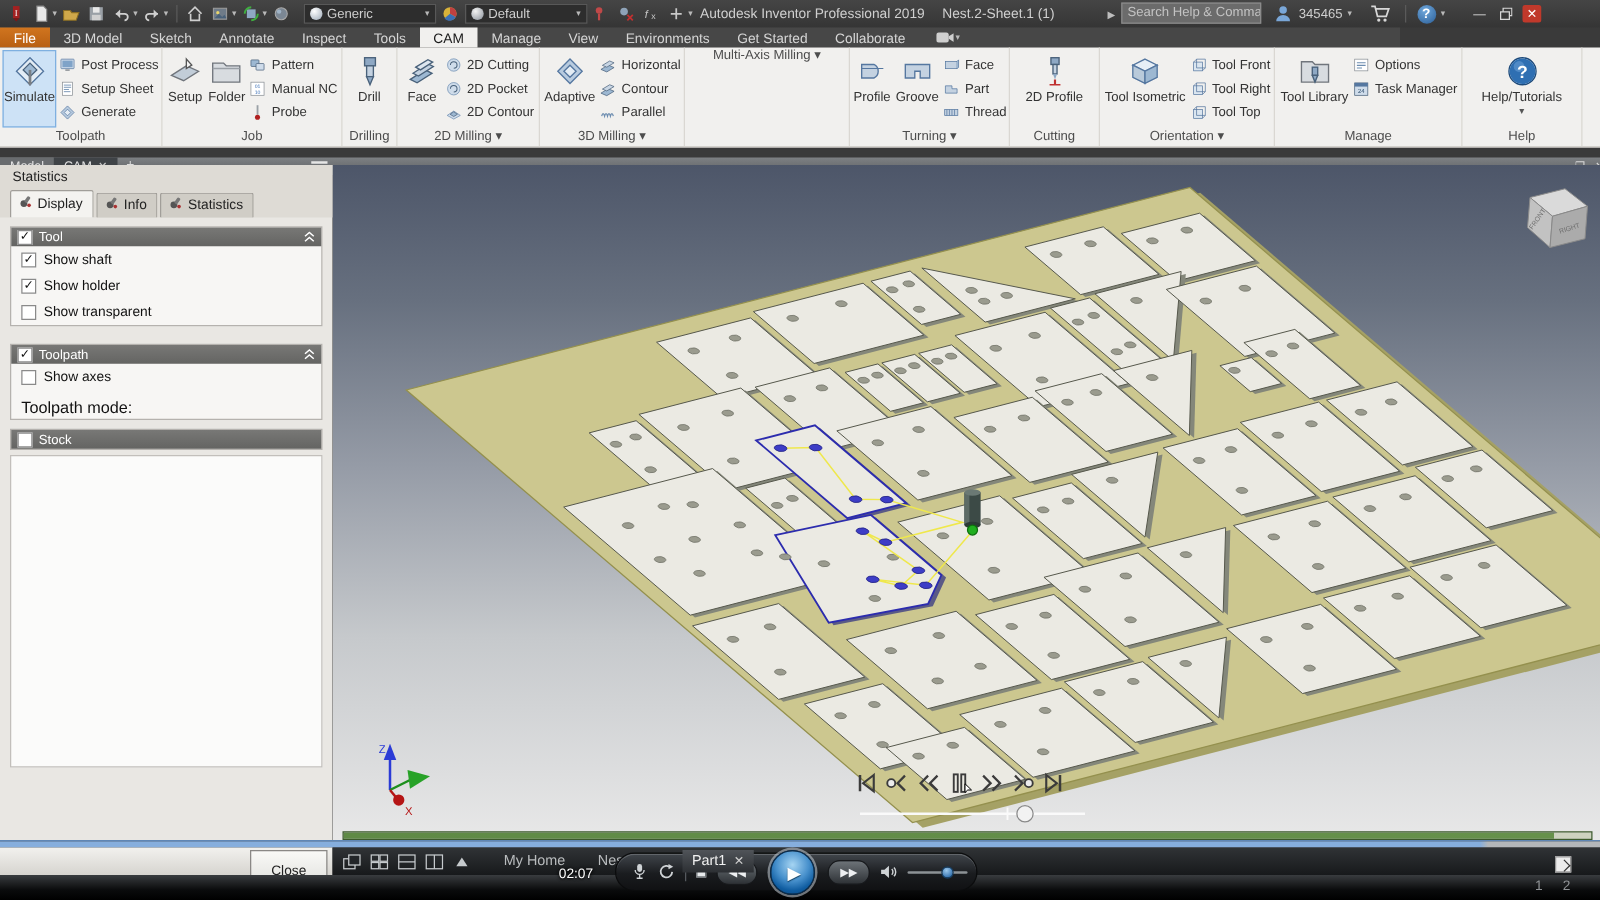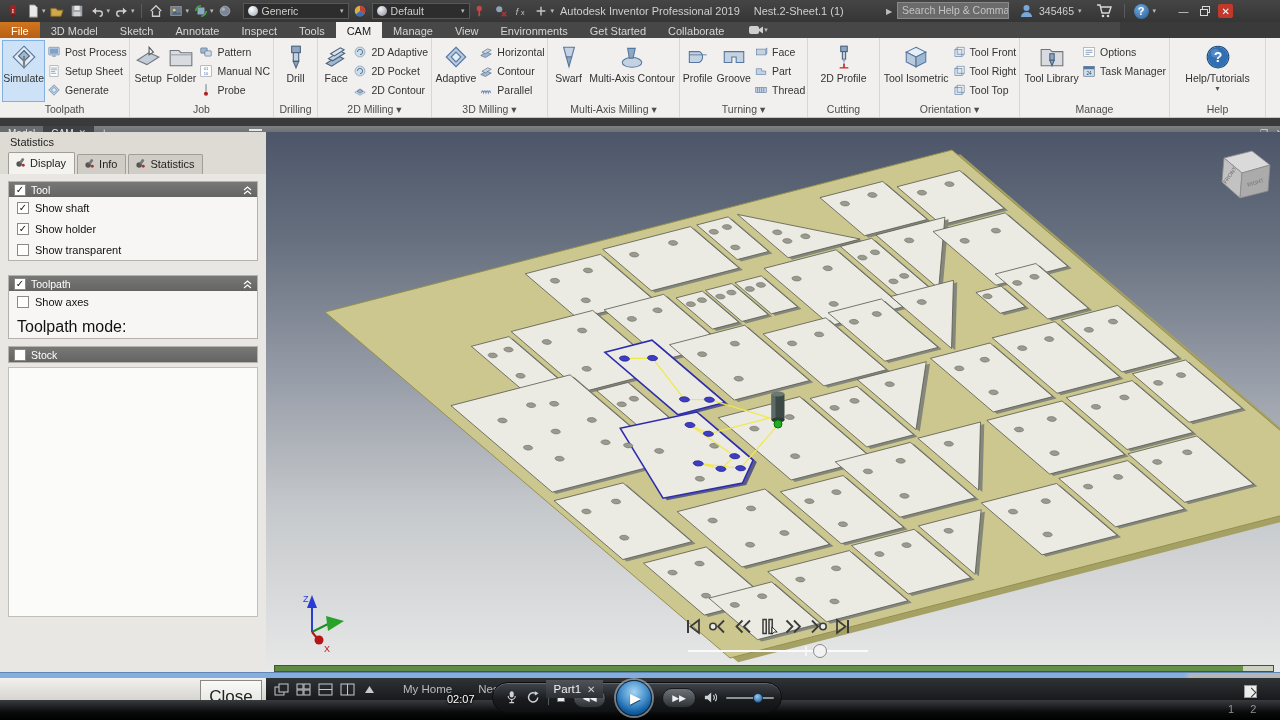--- a/index.html
+++ b/index.html
@@ -75,21 +75,21 @@
   .vtab svg { width:11px; height:11px; }
   #sections { position:absolute; left:0; top:46px; width:266px; }
   .secbox { margin:0 8px; border:1px solid #b5b2ae; background:#f7f6f4; }
   .sechdr { height:15px; background:linear-gradient(#787876,#646462); display:flex; align-items:center;
     padding:0 5px; gap:5px; }
   .sechdr .stitle { color:#fff; font-size:10.5px; flex:1; }
   .cb { width:12px; height:12px; background:#fff; border:1px solid #8a8a8a; display:inline-flex;
     align-items:center; justify-content:center; font-size:10px; color:#111; line-height:10px; flex:none; }
   .secrow { display:flex; align-items:center; gap:6px; padding:5px 8px 4px 8px; }
   .secrow .rlabel { font-size:11px; color:#111; }
-  .modelabel { font-size:16px; color:#111; padding:6px 8px 2px 8px; }
+  .modelabel { font-size:13px; color:#111; padding:6px 8px 2px 8px; }
   #modeselect { margin:2px 8px 8px 8px; height:18px; background:#fdfdfc; border:1px solid #9a9a98;
     display:flex; align-items:center; font-size:11px; color:#111; padding-left:5px; position:relative; }
   #modeselect .chev { position:absolute; right:5px; top:7px; width:0; height:0;
     border-left:4px solid transparent; border-right:4px solid transparent; border-top:4px solid #555; }
   #spacerbox { margin:4px 8px 0 8px; height:250px; background:#fbfbfa; border:1px solid #c2bfbb; }
 
   
   #viewport { position:absolute; left:266px; top:132px; width:1014px; height:540px; overflow:hidden; }
   #scene { position:absolute; left:0; top:0; }
   #playrow { position:absolute; left:683px; top:617px; display:flex; gap:5px; align-items:center; }
@@ -99,21 +99,21 @@
   
   #greenbar { position:absolute; left:274px; top:665px; width:1000px; height:7px;
     background:linear-gradient(90deg,#5f8a46 0%, #66914b 97%, #cdd2c0 97%, #cdd2c0 100%);
     border:1px solid #3c5a2c; }
   #bluebar { position:absolute; left:0; top:672px; width:1280px; height:6px;
     background:linear-gradient(90deg,#86aedd 0%, #86aedd 92.5%, #b4b7ba 93%, #b4b7ba 100%);
     border-top:1px solid #5f86b5; }
   #leftfooter { position:absolute; left:0; top:678px; width:266px; height:22px;
     background:linear-gradient(#f2f1ee,#d6d4cf); }
   #closebtn { position:absolute; left:200px; top:2px; width:62px; height:33px;
-    background:linear-gradient(#f9f9f7,#dededa); border:1px solid #8a8886; font-size:17px; color:#222;
+    background:linear-gradient(#f9f9f7,#dededa); border:1px solid #8a8886; font-size:11px; color:#222;
     font-family:"Liberation Sans", sans-serif; }
   #statusbar { position:absolute; left:266px; top:678px; width:1014px; height:22px;
     background:linear-gradient(#303336,#17191b); display:flex; align-items:center; }
   .sbicons { display:flex; align-items:center; gap:7px; padding-left:8px; }
   .sbicons svg { width:15px; height:13px; }
   .sbtab { color:#b9bcbe; font-size:11.5px; margin-left:26px; white-space:nowrap; }
   .sbtab.active { background:linear-gradient(#505459,#2c2f33); color:#f0f0f0; padding:3px 8px;
     margin-left:22px; display:flex; gap:6px; align-items:center; position:relative; z-index:6; }
   .sbtab .x { color:#cfcfcf; font-size:10px; }
   #expandicon { position:absolute; left:978px; top:7px; width:13px; height:13px; background:#ececec;
@@ -419,21 +419,21 @@
                 <path d="M7 9 l9 -5.5 3.5 1.8 -9 5.7 Z" fill="#dde6ef" stroke="#49617a"></path>
               </svg></span>
             <span class="blabel">Face</span>
           </div>
           <div class="smallcol">
             <div class="btn-small">
               <span class="bicon"><svg viewBox="0 0 24 24">
                   <circle cx="12" cy="12" r="8.5" fill="#cfdcea" stroke="#6d8db0"></circle>
                   <path d="M12 12 m-4.5 0 a4.5 4.5 0 1 1 4.5 4.5" fill="none" stroke="#49617a" stroke-width="1.4"></path>
                 </svg></span>
-              <span class="blabel">2D Adaptive</span>
+              <span class="blabel">2D Cutting</span>
             </div>
             <div class="btn-small">
               <span class="bicon"><svg viewBox="0 0 24 24">
                   <circle cx="12" cy="12" r="8.5" fill="#cfdcea" stroke="#6d8db0"></circle>
                   <path d="M12 12 m-4.5 0 a4.5 4.5 0 1 1 4.5 4.5" fill="none" stroke="#49617a" stroke-width="1.4"></path>
                 </svg></span>
               <span class="blabel">2D Pocket</span>
             </div>
             <div class="btn-small">
               <span class="bicon"><svg viewBox="0 0 24 24">
@@ -474,36 +474,20 @@
               <span class="bicon"><svg viewBox="0 0 24 24">
                   <path d="M4 17 q2 -7 4 0 q2 -7 4 0 q2 -7 4 0 q2 -7 4 0" fill="none" stroke="#6d8db0" stroke-width="1.8"></path>
                 </svg></span>
               <span class="blabel">Parallel</span>
             </div>
           </div>
         </div>
         <div class="rpanel-label">3D Milling ▾</div>
       </div>
       <div class="rpanel" style="width: 132px;">
-        <div class="rpanel-body">
-          <div class="btn-large" style="width: 36px;">
-            <span class="bicon"><svg viewBox="0 0 24 24">
-                <path d="M7 3 h10 l-2.5 9 h-5 Z" fill="#c4d2e1" stroke="#5577a0"></path>
-                <path d="M9.5 12 L12 21 L14.5 12 Z" fill="#8ea8c4" stroke="#5577a0"></path>
-              </svg></span>
-            <span class="blabel">Swarf</span>
-          </div>
-          <div class="btn-large" style="width: 90px;">
-            <span class="bicon"><svg viewBox="0 0 24 24">
-                <ellipse cx="12" cy="17" rx="9" ry="4.5" fill="#c4d2e1" stroke="#5577a0"></ellipse>
-                <path d="M8 4 h7 l-2 9 h-3.5 Z" fill="#8ea8c4" stroke="#5577a0"></path>
-              </svg></span>
-            <span class="blabel">Multi-Axis Contour</span>
-          </div>
-        </div>
         <div class="rpanel-label">Multi-Axis Milling ▾</div>
       </div>
       <div class="rpanel" style="width: 128px;">
         <div class="rpanel-body">
           <div class="btn-large" style="width: 36px;">
             <span class="bicon"><svg viewBox="0 0 24 24">
                 <path d="M4 7 h9 a5.5 5.5 0 0 1 0 10 H4 Z" fill="#c4d2e1" stroke="#5577a0"></path>
                 <path d="M4 10 h16" stroke="#5577a0" stroke-width="0.8"></path>
               </svg></span>
             <span class="blabel">Profile</span>

